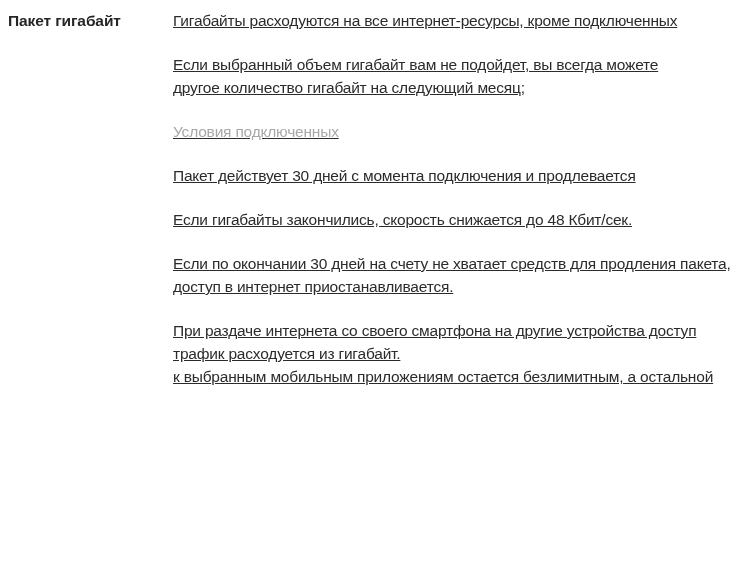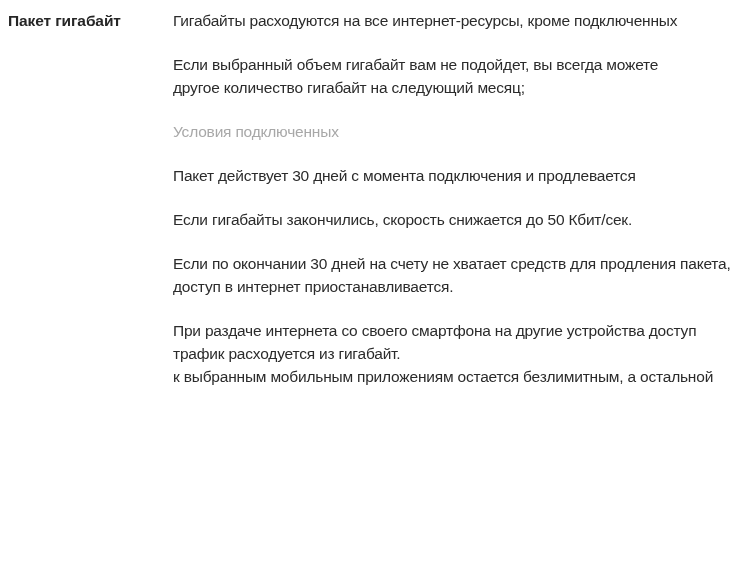--- a/index.html
+++ b/index.html
@@ -36,20 +36,21 @@
     color: #262626;
     white-space: nowrap;
   }
   .content-col {
     flex: 1 1 auto;
     box-sizing: border-box;
     padding-right: 20px;
   }
   .paragraph {
     margin: 0 16px 21px 0;
+    text-decoration: underline;
   }
   .paragraph:last-child {
     margin-bottom: 0;
   }
   .paragraph-line {
     font-size: 15.5px;
     line-height: 23px;
     letter-spacing: -0.2px;
     color: #2b2b2b;
     white-space: nowrap;
@@ -73,21 +74,21 @@
         <div class="paragraph-line">Если выбранный объем гигабайт вам не подойдет, вы всегда можете</div>
         <div class="paragraph-line">другое количество гигабайт на следующий месяц;</div>
       </div>
       <div class="paragraph muted">
         <div class="paragraph-line">Условия подключенных</div>
       </div>
       <div class="paragraph">
         <div class="paragraph-line">Пакет действует 30 дней с момента подключения и продлевается</div>
       </div>
       <div class="paragraph">
-        <div class="paragraph-line">Если гигабайты закончились, скорость снижается до 50 Кбит/сек.</div>
+        <div class="paragraph-line">Если гигабайты закончились, скорость снижается до 48 Кбит/сек.</div>
       </div>
       <div class="paragraph">
         <div class="paragraph-line">Если по окончании 30 дней на счету не хватает средств для продления пакета,</div>
         <div class="paragraph-line">доступ в интернет приостанавливается.</div>
       </div>
       <div class="paragraph">
         <div class="paragraph-line">При раздаче интернета со своего смартфона на другие устройства доступ</div>
         <div class="paragraph-line">трафик расходуется из гигабайт.</div>
         <div class="paragraph-line">к выбранным мобильным приложениям остается безлимитным, а остальной</div>
       </div>

